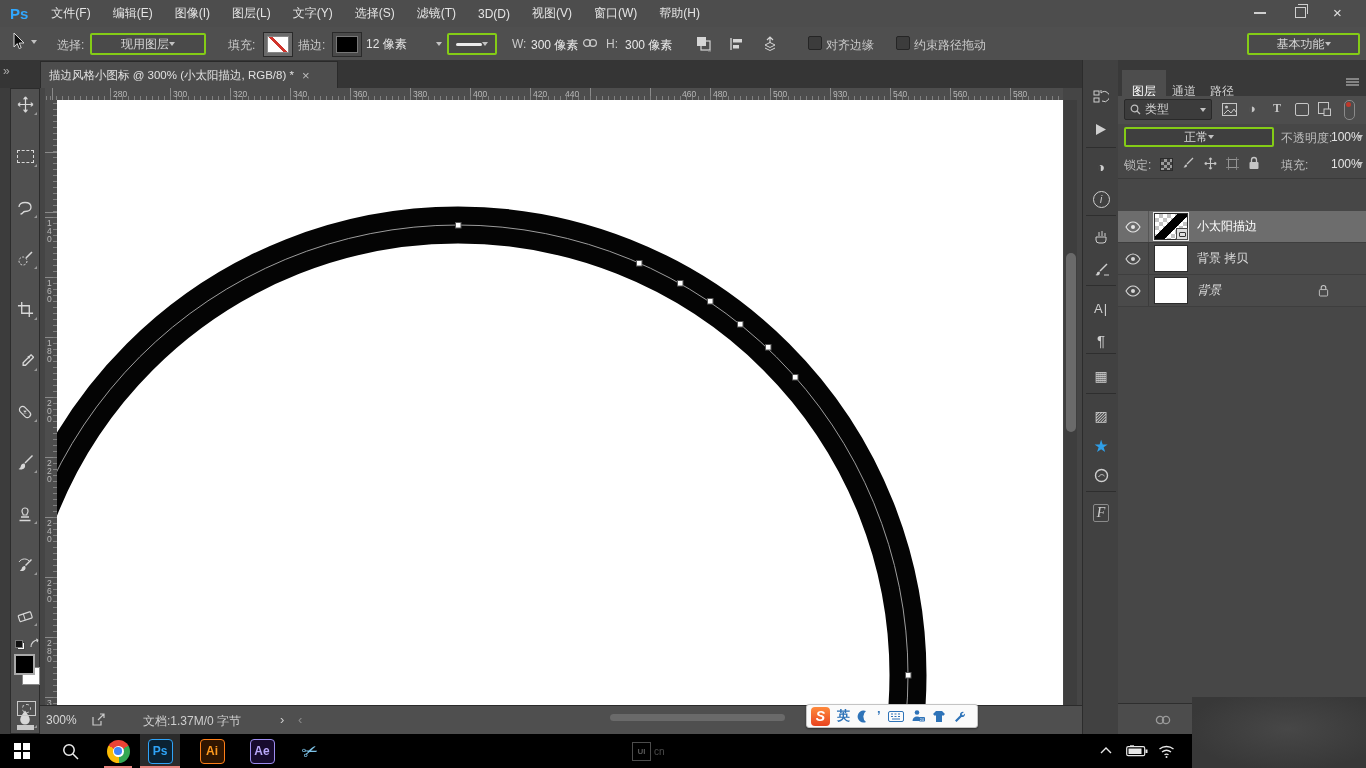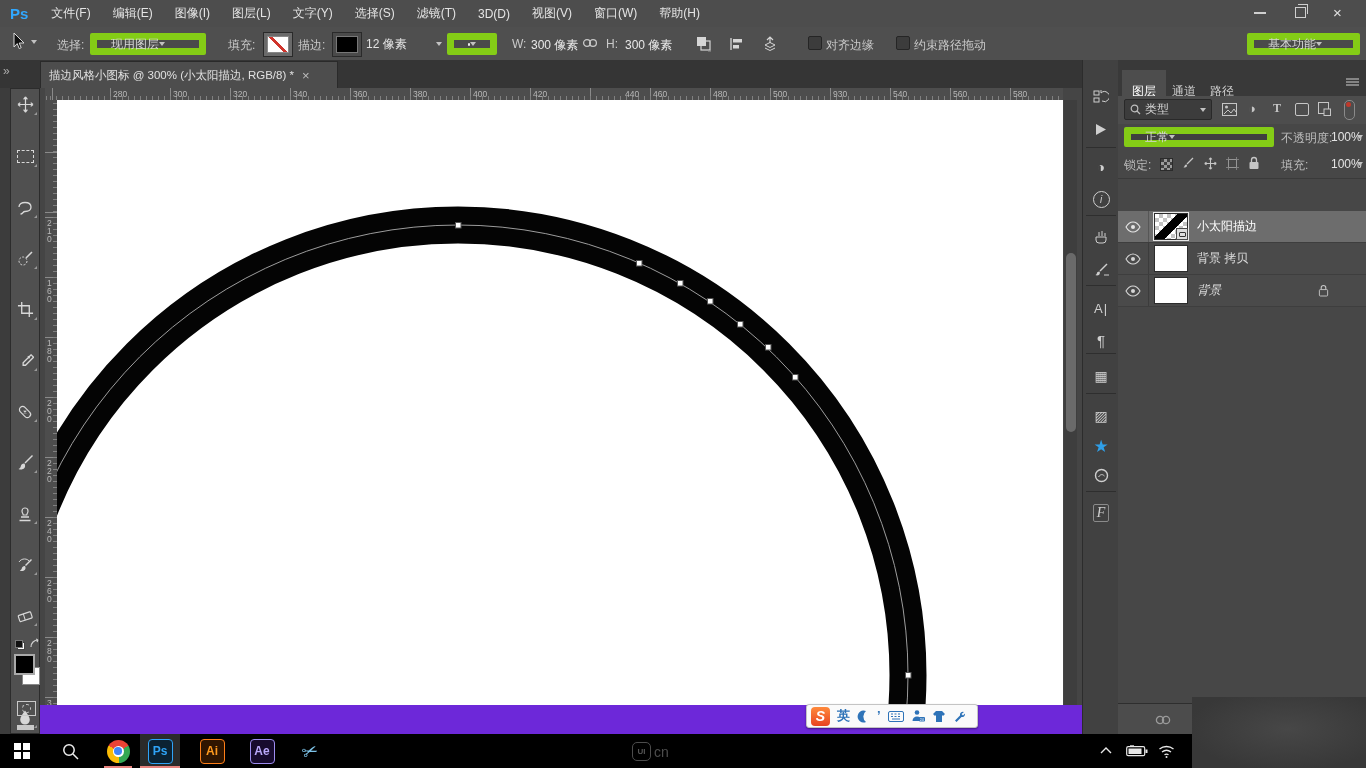--- a/index.html
+++ b/index.html
@@ -1,22 +1,22 @@
 <!DOCTYPE html>
 <html><head>
 <meta charset="utf-8">
 <style>
   html,body{margin:0;padding:0;background:#222}
-  #app{position:relative;width:1366px;height:768px;overflow:hidden;background:#6d28d9;
+  #app{position:relative;width:1366px;height:768px;overflow:hidden;background:#701a75;
        font-family:"Liberation Sans","DejaVu Sans",sans-serif;color:#d6d6d6;font-size:12px;
        -webkit-font-smoothing:antialiased}
   .ab{position:absolute}
   .fx{display:flex;align-items:center}
   .caret{display:inline-block;width:0;height:0;border-left:3.5px solid transparent;border-right:3.5px solid transparent;border-top:4px solid #c2c2c2}
-  .dd{background:#4a4a4a;border:7px solid #84cc16;border-radius:2px;display:flex;align-items:center;justify-content:flex-start;padding:0 14px;box-sizing:border-box;height:22px}
+  .dd{background:#4a4a4a;border:2px solid #84cc16;border-radius:2px;display:flex;align-items:center;justify-content:center;padding:0 4px;box-sizing:border-box;height:22px}
   .chk{width:12px;height:12px;background:#3c3c3c;border:1px solid #252525;border-radius:2px}
   .tool{width:28px;height:25px;display:flex;align-items:center;justify-content:center;position:relative}
   .tool::after{content:"";position:absolute;right:2px;bottom:2px;border-left:3px solid transparent;border-bottom:3px solid #9a9a9a}
   .menu-item{padding:10px 11px;height:27px;display:flex;align-items:center;color:#e4e4e4}
   .ptab{height:26px;display:flex;align-items:center;padding:8px 10px;color:#cfcfcf}
   .lrow{position:absolute;left:0;width:248px;height:31px;display:flex;align-items:center;border-bottom:1px solid #3e3e3e;background:#4a4a4a}
   .thumb{width:32px;height:25px;margin-left:5px;position:relative;background:repeating-conic-gradient(#c3c3c3 0 25%,#fff 0 50%) 0 0/8px 8px;border:1px solid #2c2c2c}
   .badge{position:absolute;right:-1px;bottom:-1px;width:10px;height:10px;background:#dedede;border:1px solid #4a4a4a;display:flex;align-items:center;justify-content:center}
   .badge i{display:block;width:5px;height:3px;border:1px solid #333;border-radius:1px}
   .eyewell{width:30px;height:31px;border-right:1px solid #3c3c3c;display:flex;align-items:center;justify-content:center;flex:none}
@@ -225,33 +225,33 @@
     <div class="hruler-major"></div>
     <div class="hruler-ticks"></div>
     <span class="hlab" style="left:68px">280</span>
     <span class="hlab" style="left:128px">300</span>
     <span class="hlab" style="left:188px">320</span>
     <span class="hlab" style="left:248px">340</span>
     <span class="hlab" style="left:308px">360</span>
     <span class="hlab" style="left:368px">380</span>
     <span class="hlab" style="left:428px">400</span>
     <span class="hlab" style="left:488px">420</span>
-    <span class="hlab" style="left:580px">440</span>
-    <span class="hlab" style="left:608px">460</span>
+    <span class="hlab" style="left:520px">440</span>
+    <span class="hlab" style="left:637px">460</span>
     <span class="hlab" style="left:668px">480</span>
     <span class="hlab" style="left:728px">500</span>
     <span class="hlab" style="left:788px">930</span>
     <span class="hlab" style="left:848px">540</span>
     <span class="hlab" style="left:908px">560</span>
     <span class="hlab" style="left:968px">580</span>
   </div>
   <div class="ab" style="left:45px;top:100px;width:12px;height:605px;background:#4d4d4d;border-right:1px solid #303030;overflow:hidden">
     <div class="vruler-major"></div>
     <div class="vruler-ticks"></div>
-    <span class="vlab" style="top:119px">210</span>
+    <span class="vlab" style="top:119px">140</span>
     <span class="vlab" style="top:179px">160</span>
     <span class="vlab" style="top:239px">180</span>
     <span class="vlab" style="top:299px">200</span>
     <span class="vlab" style="top:359px">220</span>
     <span class="vlab" style="top:419px">240</span>
     <span class="vlab" style="top:479px">260</span>
     <span class="vlab" style="top:539px">280</span>
     <span class="vlab" style="top:599px">300</span>
   </div>
 
@@ -269,20 +269,30 @@
         <rect x="735.5" y="274.5" width="5.5" height="5.5"></rect>
         <rect x="848.5" y="572.5" width="5.5" height="5.5"></rect>
       </g>
     </svg>
   </div>
 
   <div class="ab" style="left:1064px;top:100px;width:13px;height:605px;background:#3e3e3e">
     <div style="position:absolute;left:1.5px;top:153px;width:10px;height:179px;background:#6a6a6a;border-radius:5px"></div>
   </div>
 
+  <div class="ab" style="left:40px;top:705px;width:1042px;height:29px;background:#4f4f4f;border-top:1px solid #2b2b2b">
+    <span class="ab" style="left:6px;top:7px;color:#d8d8d8">300%</span>
+    <svg class="ab" style="left:52px;top:7px" width="13" height="13" viewBox="0 0 13 13">
+        <path d="M1 4v8h8V8M6 7l6-6M8 1h4v4" stroke="#c9c9c9" fill="none" stroke-width="1.2"></path>
+      </svg>
+    <span class="ab" style="left:103px;top:7px;color:#cfcfcf">文档:1.37M/0 字节</span>
+    <span class="ab" style="left:240px;top:6px;color:#cfcfcf;font-size:13px">›</span>
+    <span class="ab" style="left:258px;top:6px;color:#8a8a8a;font-size:13px">‹</span>
+    <div class="ab" style="left:570px;top:8px;width:175px;height:7px;background:#6a6a6a;border-radius:4px"></div>
+  </div>
 
   <div class="ab" style="left:1082px;top:60px;width:36px;height:674px;background:#414141;border-left:1px solid #2c2c2c;box-sizing:border-box">
     <div class="stripicon ab" style="top:22px">
         <svg width="16" height="16" viewBox="0 0 16 16">
           <rect x="1" y="2" width="5" height="4" fill="none" stroke="#cfcfcf"></rect>
           <rect x="1" y="9" width="5" height="4" fill="none" stroke="#cfcfcf"></rect>
           <path d="M9 12a5 5 0 10-1-8M8 4V1" stroke="#cfcfcf" fill="none"></path>
         </svg>
       </div>
     <div class="stripicon ab" style="top:54px">
@@ -508,24 +518,24 @@
     <div class="appslot" style="left:242px;width:40px">
       <div class="cc" style="background:#170b2e;border:1.5px solid #9d8cf0;color:#b9a8fa">Ae</div>
     </div>
     <div class="appslot" style="left:290px;width:40px">
       <span style="color:#7ec3e8;font-size:19px;transform:rotate(-20deg)">✂</span>
     </div>
     <div class="ab" style="left:104px;top:32px;width:28px;height:2px;background:#e8837e"></div>
     <div class="ab" style="left:140px;top:32px;width:40px;height:2px;background:#e8837e"></div>
 
     <div class="ab fx" style="left:632px;top:8px;gap:3px;opacity:.55">
-      <div style="width:17px;height:17px;border:1.5px solid #8a8a8a;border-radius:5px;color:#9a9a9a;font-size:8px;font-weight:bold;display:flex;align-items:center;justify-content:center">
+      <div style="width:17px;height:17px;border:1.5px solid #8a8a8a;border-radius:0;color:#9a9a9a;font-size:8px;font-weight:bold;display:flex;align-items:center;justify-content:center">
           <span>UI</span>
         </div>
-      <span style="color:#8a8a8a;font-size:14px">cn</span>
+      <span style="color:#8a8a8a;font-size:10px">cn</span>
     </div>
 
     <svg class="ab" style="left:1100px;top:748px;position:fixed" width="0" height="0"></svg>
     <svg class="ab" style="left:1100px;top:13px" width="12" height="7" viewBox="0 0 12 7">
         <path d="M1 6l5-5 5 5" fill="none" stroke="#e8e8e8" stroke-width="1.4"></path>
       </svg>
     <svg class="ab" style="left:1126px;top:11px" width="22" height="12" viewBox="0 0 22 12">
         <rect x="0.7" y="1.7" width="18" height="9" rx="1.5" fill="none" stroke="#e8e8e8" stroke-width="1.2"></rect>
         <rect x="19.5" y="4.5" width="2" height="3.5" fill="#e8e8e8"></rect>
         <rect x="2.5" y="3.5" width="13" height="5.5" fill="#e8e8e8"></rect>

